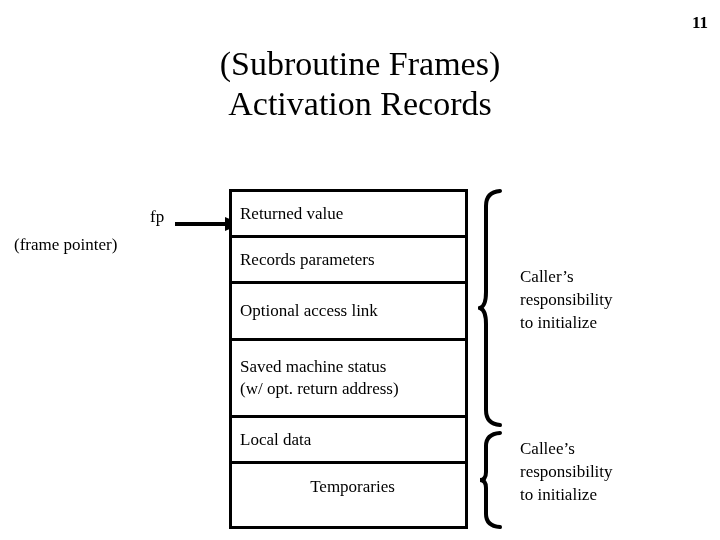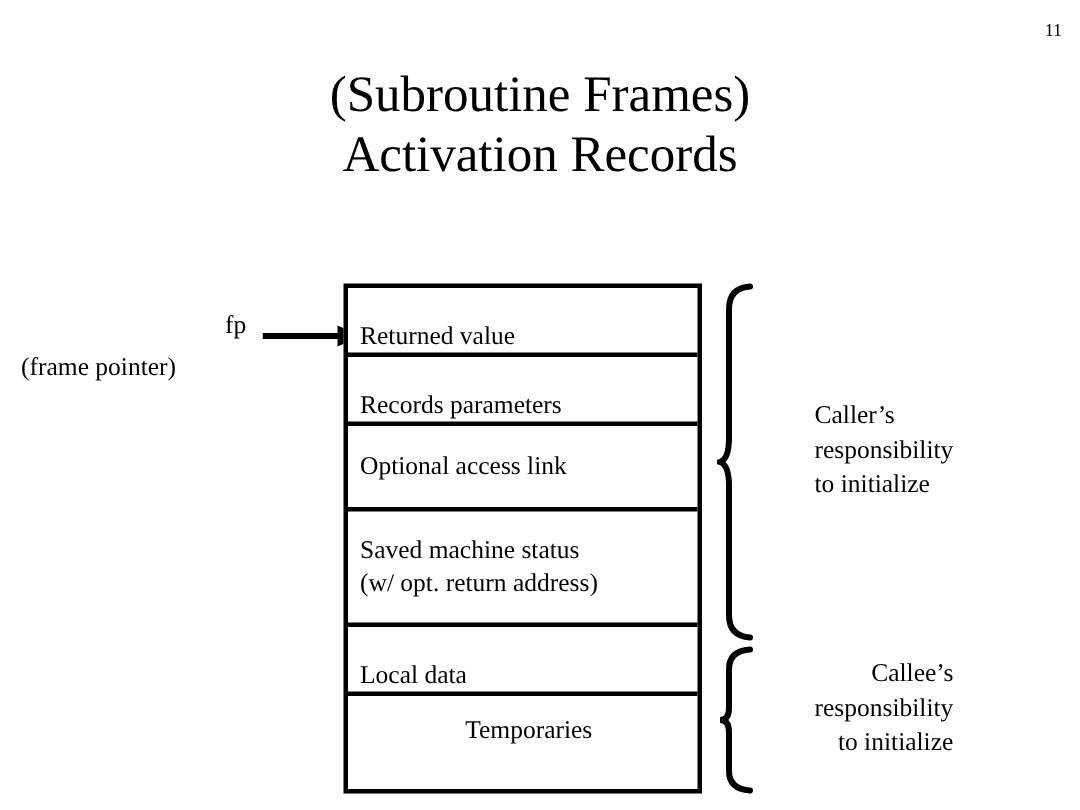--- a/index.html
+++ b/index.html
@@ -14,22 +14,23 @@
     overflow: hidden;
     font-family: "Liberation Serif", "DejaVu Serif", serif;
     color: #000000;
   }
 
   
   #slide-number {
     position: absolute;
     top: 14px;
     right: 12px;
-    font-size: 12px;
+    font-size: 17px;
     line-height: 1;
+    font-weight: bold;
   }
 
   
   #slide-title {
     position: absolute;
     top: 44px;
     left: 0;
     width: 720px;
     text-align: center;
     font-size: 34px;
@@ -93,21 +94,21 @@
     line-height: 1.28;
     overflow: hidden;
   }
   .ar-row:last-child {
     border-bottom: none;
   }
   .ar-row .ar-row-line {
     display: block;
     white-space: nowrap;
   }
-  .h46 { height: 46px; justify-content: flex-end; }
+  .h46 { height: 46px; }
   .h45 { height: 57px; }
   .h65 { height: 77px; }
   .h46last { height: 46px; align-items: center; }
 
   
   .brace-group {
     position: absolute;
   }
   .brace-svg {
     position: absolute;
@@ -115,21 +116,20 @@
     top: 0;
   }
   .brace-text {
     position: absolute;
     font-size: 17px;
     line-height: 1.35;
   }
   .brace-text .brace-text-line {
     display: block;
     white-space: nowrap;
-    margin-left: 23px;
   }
 
   #caller-brace-group {
     left: 478px;
     top: 188px;
     width: 230px;
     height: 240px;
   }
   #caller-brace-text {
     left: 42px;
@@ -138,21 +138,20 @@
 
   #callee-brace-group {
     left: 478px;
     top: 430px;
     width: 230px;
     height: 100px;
   }
   #callee-brace-text {
     left: 42px;
     top: 8px;
-    text-align: right;
   }
 </style>
 </head>
 <body>
 
 <div id="slide-number">11</div>
 
 <div id="slide-title">
   <span class="title-line">(Subroutine Frames)</span>
   <span class="title-line">Activation Records</span>

